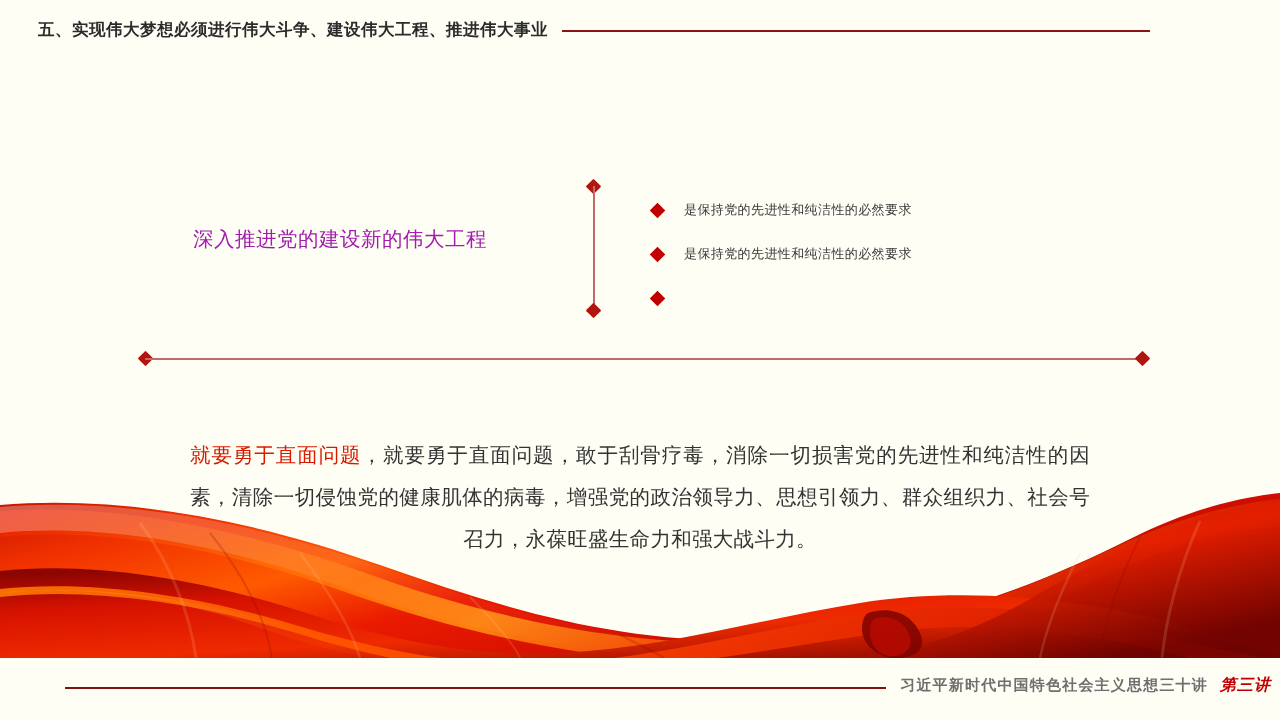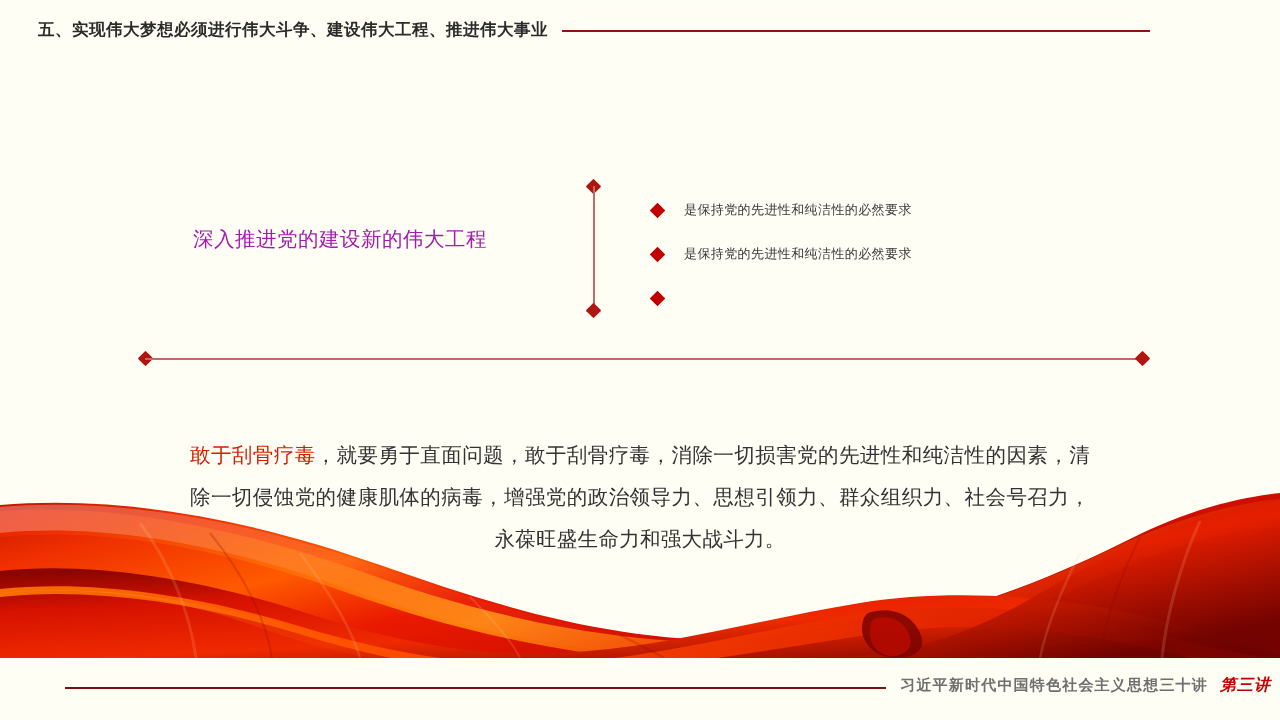--- a/index.html
+++ b/index.html
@@ -257,21 +257,21 @@
     </div>
   </div>
 
   <div id="h-divider-wrap">
     <div id="h-diamond-left" class="h-diamond"></div>
     <div id="h-divider-line"></div>
     <div id="h-diamond-right" class="h-diamond"></div>
   </div>
 
   <div id="body-para">
-    <span class="hl">敢于刮骨疗毒</span><span>，就要勇于直面问题，敢于刮骨疗毒，消除一切损害党的先进性和纯洁性的因素，清除一切侵蚀党的健康肌体的病毒，增强党的政治领导力、思想引领力、群众组织力、社会号召力，永葆旺盛生命力和强大战斗力。</span>
+    <span class="hl">就要勇于直面问题</span><span>，就要勇于直面问题，敢于刮骨疗毒，消除一切损害党的先进性和纯洁性的因素，清除一切侵蚀党的健康肌体的病毒，增强党的政治领导力、思想引领力、群众组织力、社会号召力，永葆旺盛生命力和强大战斗力。</span>
   </div>
 
   <div id="ribbon">
     <svg width="1280" height="165" viewBox="0 0 1280 165" preserveAspectRatio="none" aria-hidden="true">
       <defs>
         <linearGradient id="gA" x1="0" y1="0" x2="1" y2="0.5">
           <stop offset="0" stop-color="#c01000"></stop>
           <stop offset="0.18" stop-color="#f03000"></stop>
           <stop offset="0.38" stop-color="#ff5a00"></stop>
           <stop offset="0.55" stop-color="#ea1a00"></stop>

